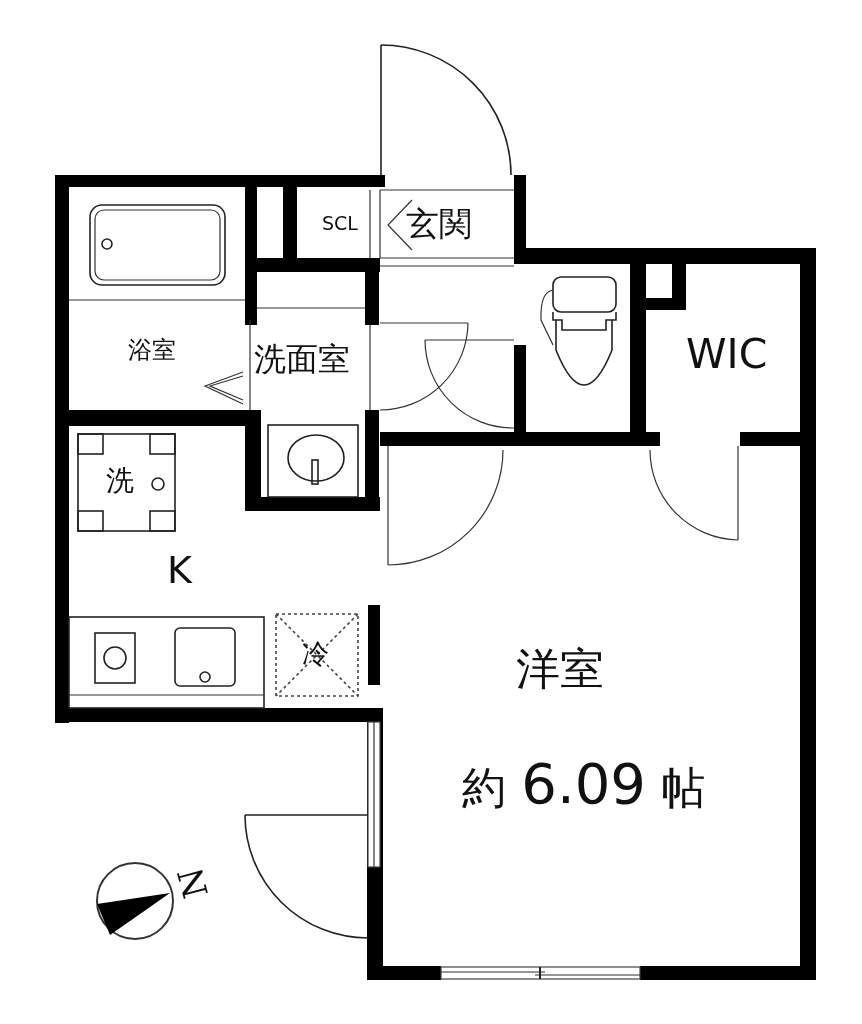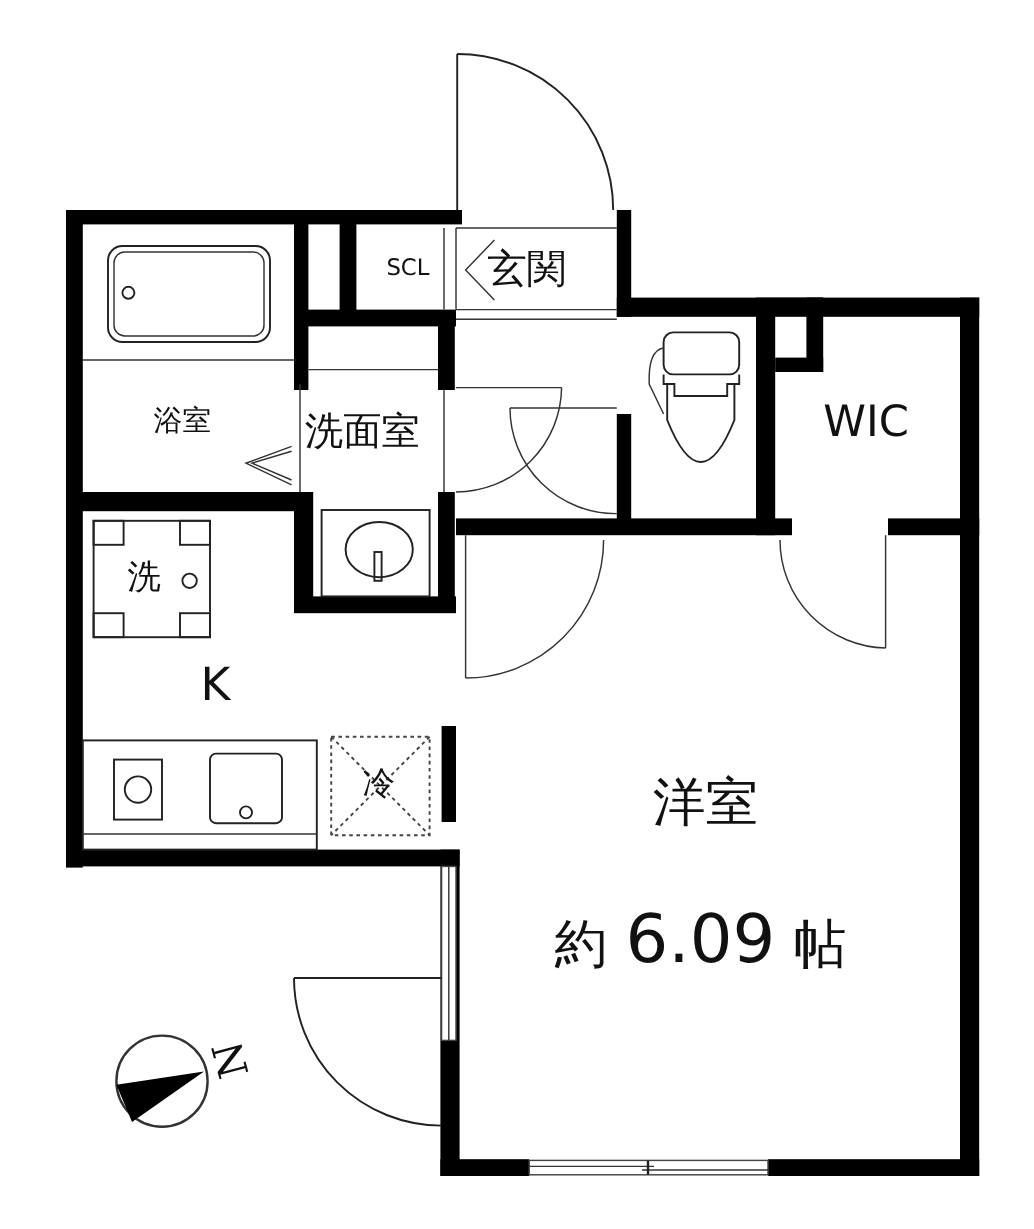--- a/index.html
+++ b/index.html
@@ -134,22 +134,22 @@
     <circle cx="135" cy="901" r="38" fill="none" stroke="#333" stroke-width="2"></circle>
     <path d="M97 904 L170 893 L110 935 Z" fill="#000"></path>
   </g>
 </svg>
 
 <div class="lbl" style="left:406px;top:207px;font-size:33px;">玄関</div>
 <div class="lbl" style="left:322px;top:214px;font-size:19px;">SCL</div>
 <div class="lbl" style="left:96px;top:338px;font-size:24px;margin-left:32px;">浴室</div>
 <div class="lbl" style="left:254px;top:346px;font-size:32px;font-family:Liberation Mono, monospace;">洗面室</div>
 <div class="lbl" style="left:167px;top:551px;font-size:38px;">K</div>
-<div class="lbl" style="left:686px;top:334px;font-size:36px;">WIC</div>
-<div class="lbl" style="left:544px;top:647px;font-size:44px;">洋室</div>
+<div class="lbl" style="left:686px;top:334px;font-size:41px;">WIC</div>
+<div class="lbl" style="left:516px;top:647px;font-size:44px;">洋室</div>
 <div class="lbl" style="left:462px;top:708px;font-size:48px;margin-top:48px;">
   <span style="font-size:44px;">約</span>
   <span style="font-size:56px;">6.09</span>
   <span style="font-size:44px;">帖</span>
 </div>
 <div class="lbl" style="left:106px;top:467px;font-size:28px;">洗</div>
 <div class="lbl" style="left:302px;top:640px;font-size:27px;">冷</div>
 <div class="lbl" style="left:178px;top:866px;font-size:34px;font-family:'DejaVu Serif',serif;transform:rotate(-105deg);transform-origin:center;">N</div>
 
 </body></html>

